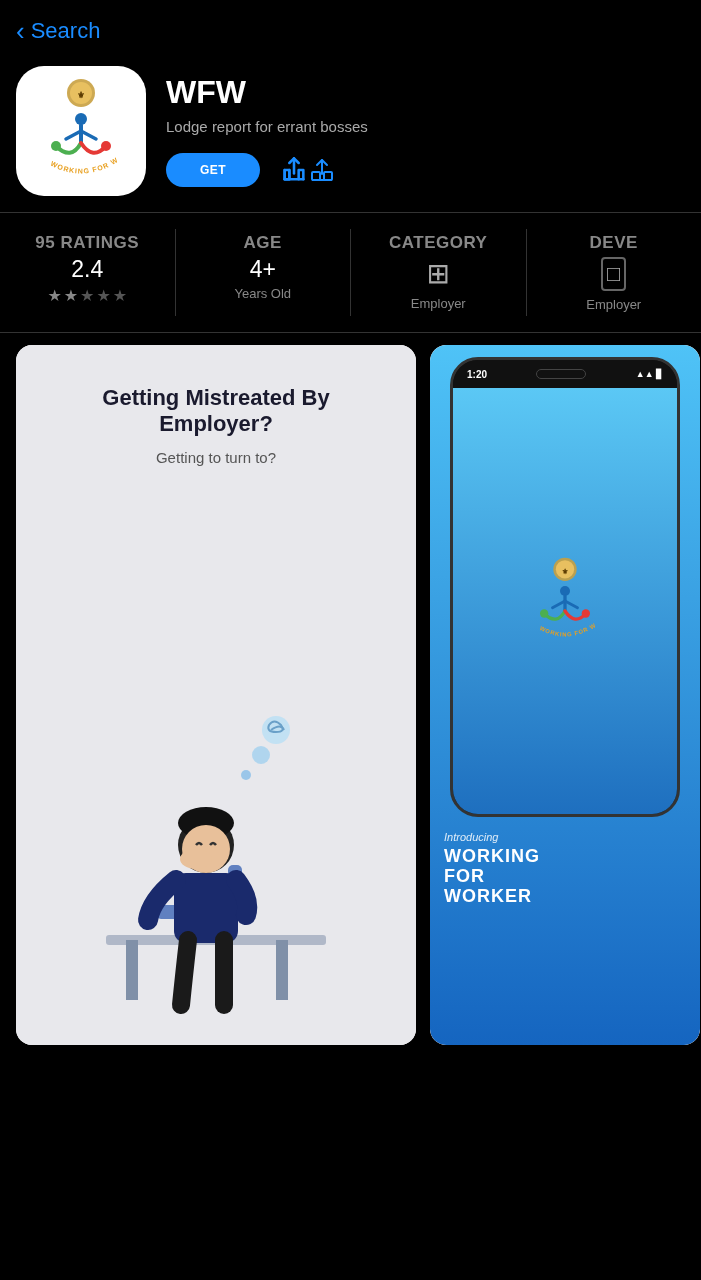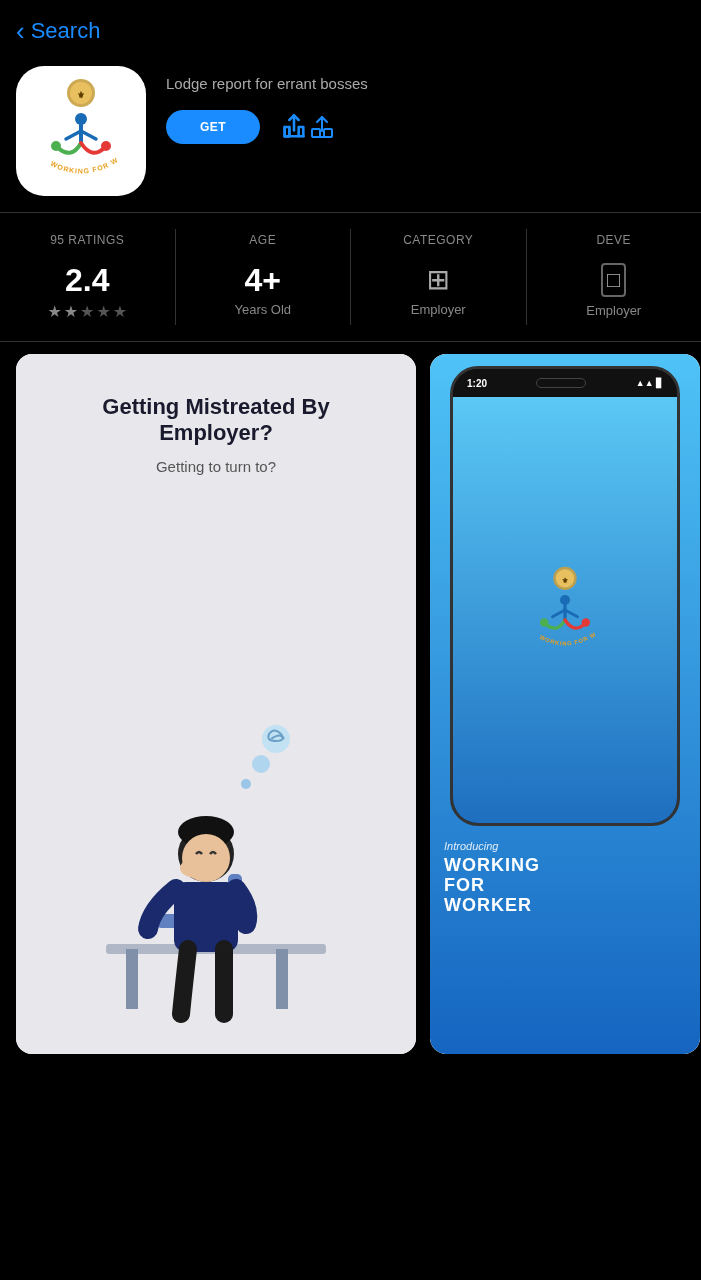--- a/index.html
+++ b/index.html
@@ -132,30 +132,30 @@
       align-items: center;
       justify-content: flex-start;
       padding: 4px 8px;
       border-right: 1px solid #333;
       min-width: 0;
     }
     .stat-cell:last-child {
       border-right: none;
     }
     .stat-label {
-      font-size: 12px;
-      font-weight: 400;
+      font-size: 17px;
+      font-weight: 700;
       color: #888;
       text-transform: uppercase;
       letter-spacing: 0.5px;
-      margin-bottom: 16px;
+      margin-bottom: 4px;
     }
     .stat-value {
-      font-size: 32px;
-      font-weight: 700;
+      font-size: 23px;
+      font-weight: 400;
       color: #fff;
       line-height: 1.1;
     }
     .stat-sub {
       font-size: 13px;
       color: #888;
       margin-top: 4px;
     }
     .stars {
       display: flex;
@@ -262,20 +262,21 @@
       <line x1="60" y1="60" x2="75" y2="68" stroke="#1a6bb5" stroke-width="3.5" stroke-linecap="round"></line>
 
       <path id="arc-bottom" d="M 22 90 Q 60 115 98 90" fill="none"></path>
       <text font-size="7" fill="#e8a020" font-weight="bold" letter-spacing="1">
         <textPath href="#arc-bottom" startOffset="10%">WORKING FOR WORKERS</textPath>
       </text>
     </svg>
   </div>
 
   <div class="app-details">
+    <span class="app-name">WFW</span>
     <span class="app-subtitle">Lodge report for errant bosses</span>
     <div class="app-actions">
       <button class="get-btn">GET</button>
       <button class="share-btn">
         <svg class="share-icon-svg" viewBox="0 0 24 24" fill="none" stroke="#1a8cff" stroke-width="2.2" stroke-linecap="round" stroke-linejoin="round">
           <path d="M8 12V20H4V12"></path>
           <polyline points="16 6 12 2 8 6"></polyline>
           <line x1="12" y1="2" x2="12" y2="15"></line>
           <rect x="4" y="12" width="4" height="8" rx="0"></rect>
           <path d="M4 20h16"></path>

